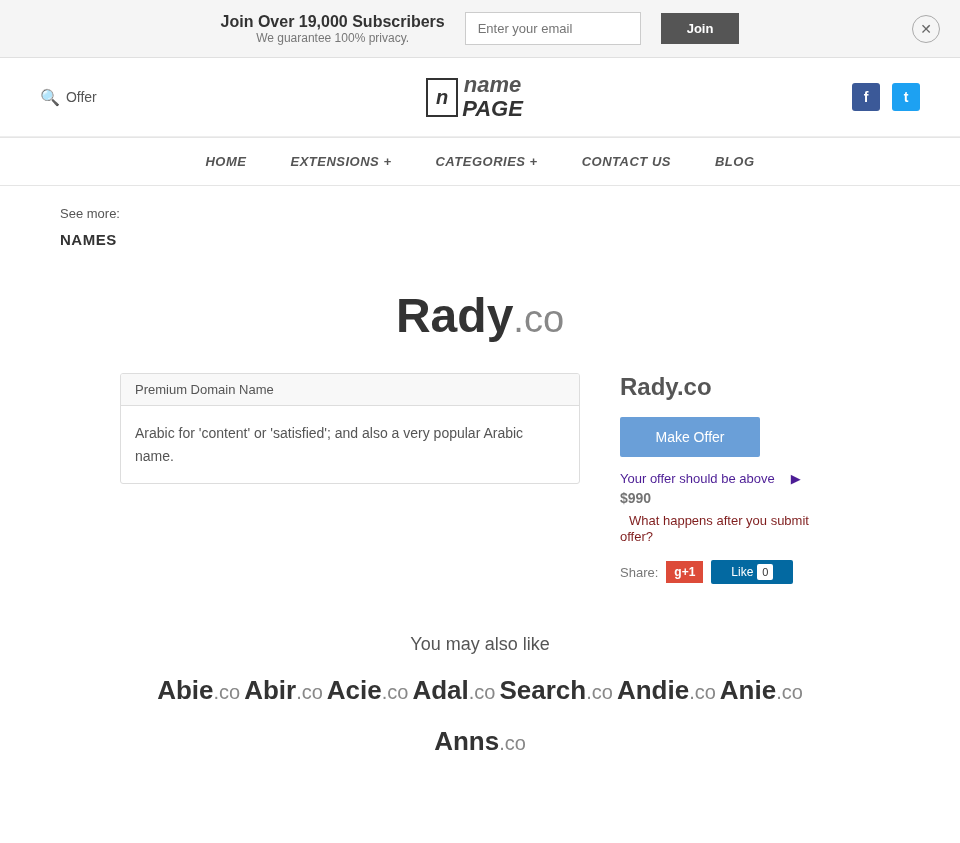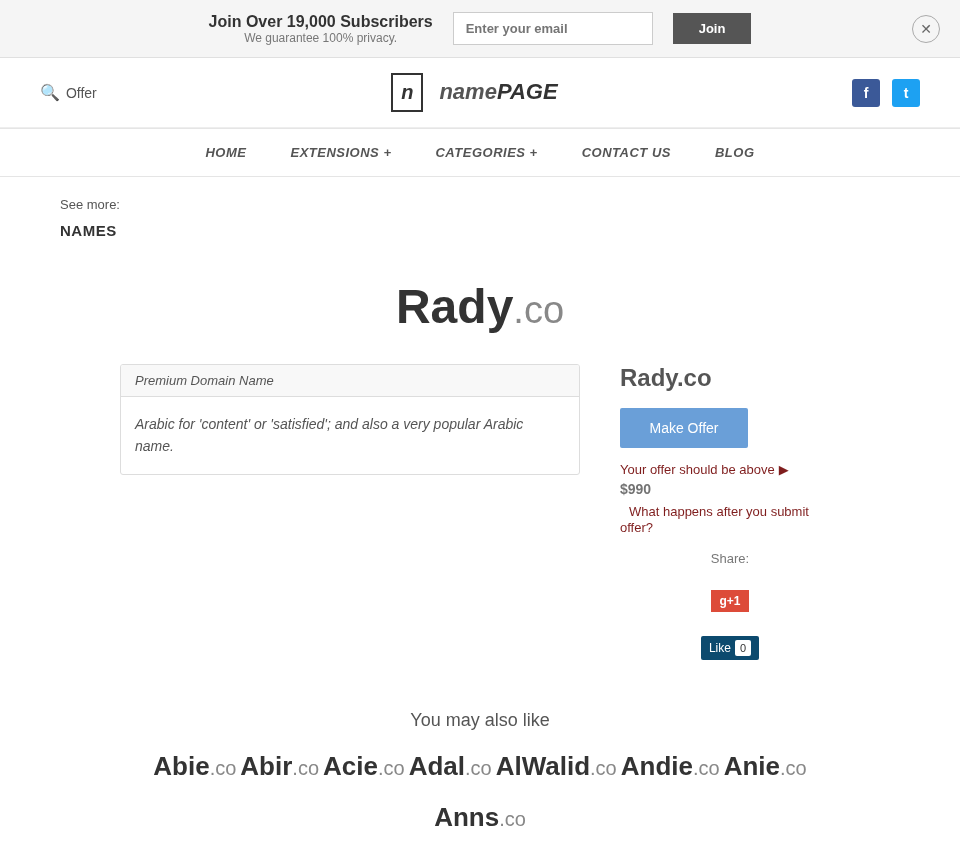--- a/index.html
+++ b/index.html
@@ -16,24 +16,23 @@
       gap: 20px;
       position: relative;
     }
     .banner-text { text-align: center; }
     .banner-title { font-size: 16px; font-weight: bold; color: #333; }
     .banner-sub { font-size: 12px; color: #777; }
     .email-input {
       padding: 8px 12px;
       border: 1px solid #ccc;
       font-size: 13px;
-      width: 200px;
+      width: 176px;
       color: #999;
       outline: none;
-      font-weight: bold;
     }
     .join-btn {
       background: #555;
       color: #fff;
       border: none;
       padding: 8px 26px;
       font-size: 13px;
       cursor: pointer;
       font-weight: bold;
     }
@@ -82,22 +81,23 @@
       background: #fff;
       border: 2px solid #333;
       padding: 6px 8px;
       font-size: 20px;
       font-weight: bold;
       color: #333;
       font-style: italic;
     }
     .logo-text {
       display: flex;
+      flex-direction: column;
       line-height: 1.1;
-      padding-left: 16px;
+      padding-left: 4px;
     }
     .logo-name { font-size: 22px; font-weight: bold; color: #555; font-style: italic; }
     .logo-page { font-size: 22px; font-weight: bold; color: #333; font-style: italic; text-transform: uppercase; }
     .social-icons { display: flex; gap: 12px; }
     .social-icon {
       width: 28px; height: 28px;
       border-radius: 3px;
       display: flex; align-items: center; justify-content: center;
       font-size: 14px; font-weight: bold; color: #fff; cursor: pointer;
     }
@@ -161,21 +161,21 @@
     .domain-big .tld { font-weight: 400; font-size: 38px; color: #888; }
 
     
     .content-grid {
       display: flex;
       gap: 40px;
       align-items: flex-start;
     }
 
     
-    .left-panel { flex: 1; font-style: italic; }
+    .left-panel { flex: 1; }
     .premium-box {
       border: 1px solid #ddd;
       border-radius: 3px;
       overflow: hidden;
     }
     .premium-tab {
       background: #f8f8f8;
       border-bottom: 1px solid #ddd;
       padding: 8px 14px;
       font-size: 13px;
@@ -194,55 +194,54 @@
     .make-offer-btn {
       background: #6a9fd8;
       color: #fff;
       border: none;
       padding: 12px 24px;
       font-size: 14px;
       cursor: pointer;
       border-radius: 2px;
       margin-bottom: 14px;
       display: block;
-      width: 128px;
+      width: 140px;
     }
     .offer-hint {
       font-size: 13px;
-      color: #7f1d1d;
-      display: flex;
-      align-items: center;
-      gap: 4px;
+      color: #4c1d95;
+      display: flex;
+      align-items: center;
+      gap: 16px;
       margin-bottom: 4px;
     }
     .offer-price { font-size: 14px; color: #737373; font-weight: bold; margin-bottom: 6px; }
     .offer-link { font-size: 13px; color: #7f1d1d; text-decoration: none; cursor: pointer; margin-left: 9px; }
     .share-row {
       display: flex;
       align-items: center;
-      gap: 24px;
+      gap: 8px;
       margin-top: 16px;
-      flex-direction: column;
     }
     .share-label { font-size: 13px; color: #777; }
     .gplus-btn {
       background: #dd4b39;
       color: #fff;
       border: none;
       padding: 4px 8px;
       font-size: 12px;
       cursor: pointer;
       border-radius: 0;
       font-weight: bold;
     }
     .fb-like-btn {
-      background: #0c4a6e;
+      background: #0369a1;
       color: #fff;
       border: none;
-      padding: 4px 8px;
+      padding: 4px 20px;
       font-size: 12px;
       cursor: pointer;
       border-radius: 2px;
       display: flex;
       align-items: center;
       gap: 4px;
     }
     .like-count {
       background: #fff;
       color: #333;
@@ -353,19 +352,19 @@
     </div>
   </div>
 
   <div class="also-like">
     <div class="also-like-title">You may also like</div>
     <div class="domain-grid" id="domain-grid">
         <a class="domain-link"><span>Abie</span><span class="tld">.co</span></a>
         <a class="domain-link"><span>Abir</span><span class="tld">.co</span></a>
         <a class="domain-link"><span>Acie</span><span class="tld">.co</span></a>
         <a class="domain-link"><span>Adal</span><span class="tld">.co</span></a>
-        <a class="domain-link"><span>AlWalid</span><span class="tld">.co</span></a>
+        <a class="domain-link"><span>Search</span><span class="tld">.co</span></a>
         <a class="domain-link"><span>Andie</span><span class="tld">.co</span></a>
         <a class="domain-link"><span>Anie</span><span class="tld">.co</span></a>
         <a class="domain-link"><span>Anns</span><span class="tld">.co</span></a>
       </div>
   </div>
 </div>
 
 </body></html>

